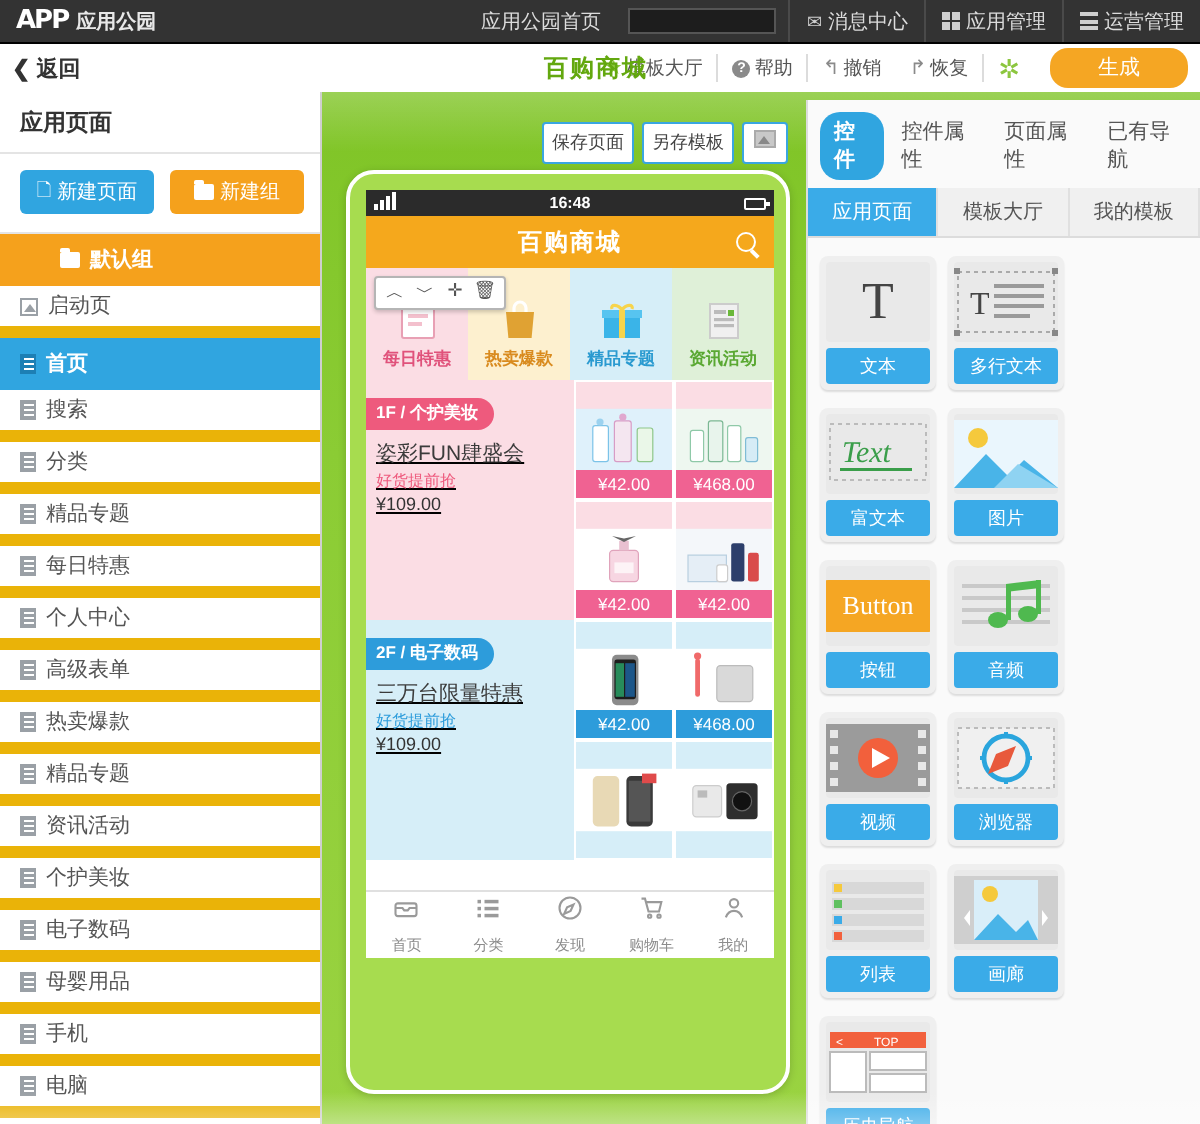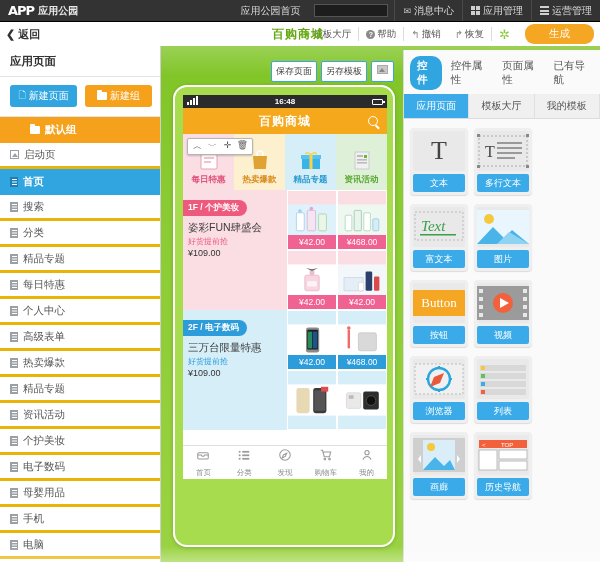--- a/index.html
+++ b/index.html
@@ -109,21 +109,21 @@
     display: flex; align-items: center; justify-content: center; gap: 3px;
     font-size: 10px; color: #fff; border-radius: 3px; height: 22px; flex: 1;
     cursor: pointer;
   }
   .sb-btn.blue { background: #30a5e0; }
   .sb-btn.orange { background: #f5a11c; }
   .sb-ico { font-size: 9px; }
   .sb-list { border-top: 1px solid #e4e4e4; }
   .sb-item {
     height: 26px; display: flex; align-items: center; gap: 5px; padding-left: 10px;
-    font-size: 10.5px; color: #555; border-bottom: 3px solid #eab308; cursor: pointer;
+    font-size: 10.5px; color: #555; border-bottom: 6px solid #eab308; cursor: pointer;
     background: #fff;
   }
   .sb-item.group { background: #f5a11c; color: #fff; font-weight: bold; border-bottom: none; padding-left: 30px; }
   .sb-item.active { background: #30a5e0; color: #fff; font-weight: bold; border-bottom: none; }
   .doc-ico {
     display: inline-block; width: 8px; height: 10px; background: #9aa0a6;
     position: relative; flex: 0 0 auto;
   }
   .doc-ico::after {
     content: ""; position: absolute; left: 1.5px; top: 2px; width: 5px; height: 1px;
@@ -217,21 +217,21 @@
   
   .cat-row { display: flex; height: 56px; }
   .cat {
     flex: 1; display: flex; flex-direction: column; align-items: center;
     justify-content: flex-end; padding-bottom: 4px; gap: 2px;
   }
   .cat-label { font-size: 8.5px; font-weight: bold; }
   .cat-art { height: 26px; display: flex; align-items: flex-end; justify-content: center; }
   
   .floor { display: flex; }
-  .floor-left { width: 104px; position: relative; padding: 6px 0 0 0; }
+  .floor-left { width: 104px; position: relative; padding: 6px 0 0 0; text-decoration: underline; }
   .floor-badge {
     display: inline-block; color: #fff; font-size: 8.5px; font-weight: bold;
     padding: 2px 8px 2px 5px; border-radius: 0 9px 9px 0; margin-bottom: 5px;
   }
   .floor-h1 { font-size: 10.5px; color: #3b3b3b; padding-left: 5px; }
   .floor-h2 { font-size: 8px; padding-left: 5px; margin-top: 1px; }
   .floor-price { font-size: 9px; color: #333; padding-left: 5px; margin-top: 1px; }
   .floor-grid { flex: 1; display: flex; flex-wrap: wrap; }
   .prod {
     width: 50%; height: 60px; border: 1px solid #fff; position: relative; overflow: hidden;
@@ -713,20 +713,40 @@
         </div>
         <div class="wcard">
           <div class="wthumb">
             <span style="display:inline-block;background:#f5a623;color:#fff;font-family:'Liberation Serif',serif;font-size:13px;padding:5px 9px;border-radius:2px">Button</span>
           </div>
           <div class="wlabel">按钮</div>
         </div>
         <div class="wcard">
           <div class="wthumb">
             <svg width="52" height="34" viewBox="0 0 52 34">
+              <g fill="#c9c9c9">
+                <rect x="4" y="6" width="44" height="2"></rect>
+                <rect x="4" y="12" width="44" height="2"></rect>
+                <rect x="4" y="18" width="44" height="2"></rect>
+                <rect x="4" y="24" width="44" height="2"></rect>
+              </g>
+              <g fill="#4fb94f">
+                <ellipse cx="22" cy="24" rx="5" ry="4"></ellipse>
+                <ellipse cx="37" cy="21" rx="5" ry="4"></ellipse>
+                <rect x="26" y="6" width="2.5" height="18"></rect>
+                <rect x="41" y="4" width="2.5" height="17"></rect>
+                <path d="M26 6l17-2v4l-17 2z"></path>
+              </g>
+            </svg>
+          </div>
+          <div class="wlabel">音频</div>
+        </div>
+        <div class="wcard">
+          <div class="wthumb">
+            <svg width="52" height="34" viewBox="0 0 52 34">
               <rect width="52" height="34" fill="#9b9b9b"></rect>
               <g fill="#e8e8e8">
                 <rect x="2" y="3" width="4" height="4"></rect>
                 <rect x="2" y="11" width="4" height="4"></rect>
                 <rect x="2" y="19" width="4" height="4"></rect>
                 <rect x="2" y="27" width="4" height="4"></rect>
                 <rect x="46" y="3" width="4" height="4"></rect>
                 <rect x="46" y="11" width="4" height="4"></rect>
                 <rect x="46" y="19" width="4" height="4"></rect>
                 <rect x="46" y="27" width="4" height="4"></rect>

